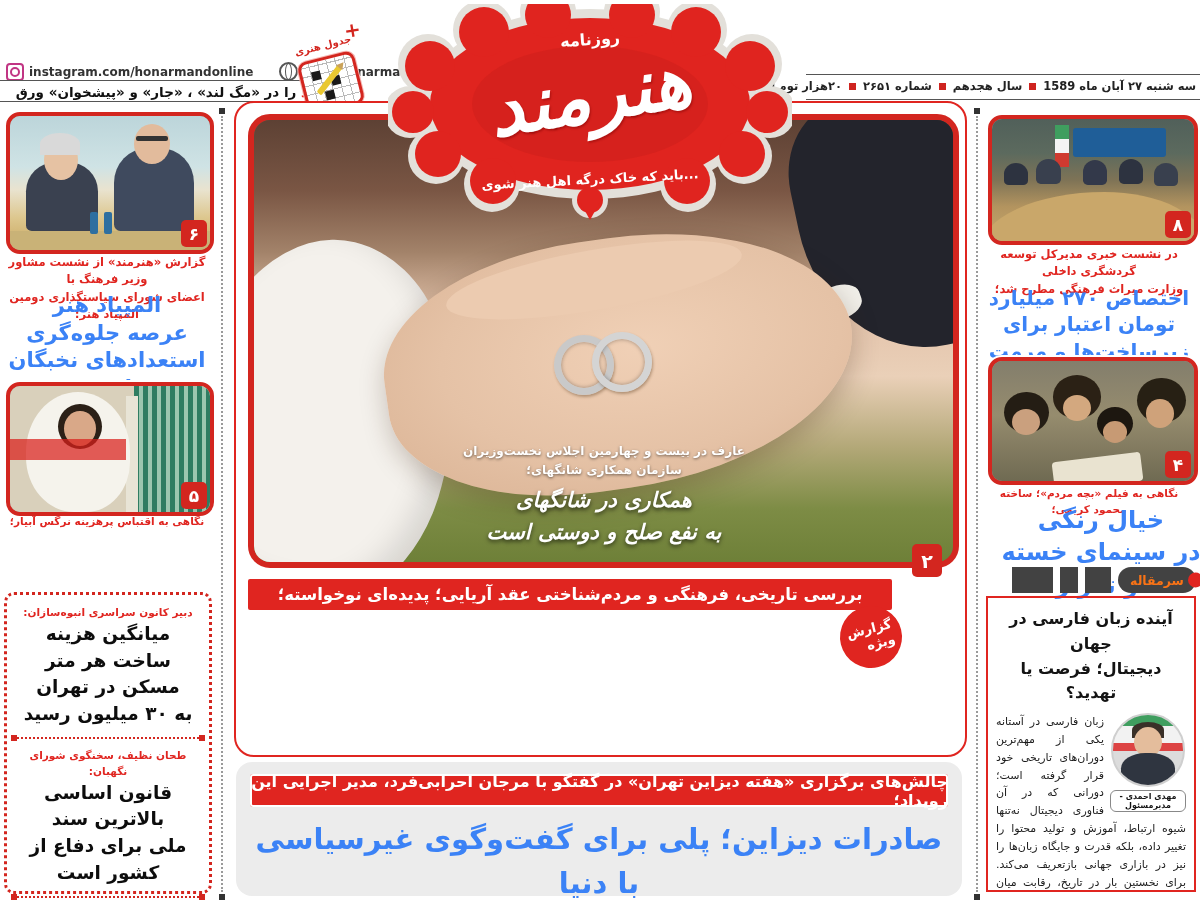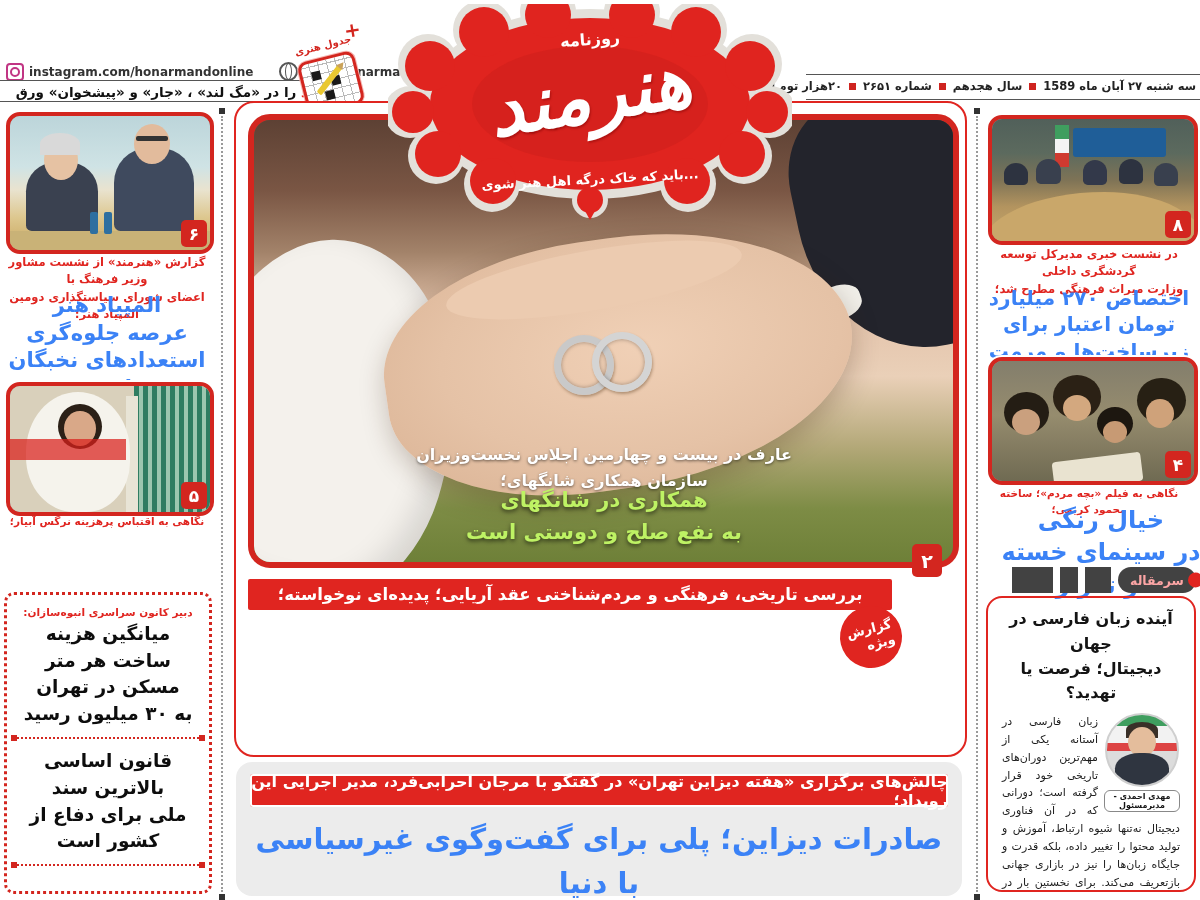--- a/index.html
+++ b/index.html
@@ -52,26 +52,26 @@
   
   .center-box{position:absolute;left:234px;top:101px;width:729px;height:652px;border:2px solid #e02520;border-radius:20px;background:#fff;}
   .main-photo{position:absolute;left:248px;top:114px;width:699px;height:442px;border:6px solid #d3261f;border-radius:22px;overflow:hidden;background:#7d5a45;}
   .banner{position:absolute;background:#e02520;color:#fff;font-weight:bold;display:flex;align-items:center;justify-content:center;}
   .spec{position:absolute;width:62px;height:62px;background:#e02520;border-radius:50%;color:#fff;font-weight:bold;
         font-size:13px;display:flex;flex-direction:column;align-items:center;justify-content:center;transform:rotate(-14deg);line-height:1.25;}
   .mainhl{position:absolute;font-size:44px;font-weight:bold;color:#0a0a0a;text-align:center;line-height:1.42;letter-spacing:-1px;}
   .greybox{position:absolute;left:236px;top:762px;width:726px;height:134px;background:#ececec;border-radius:16px;}
   
   .tabrow{position:absolute;display:flex;gap:7px;align-items:stretch;}
-  .tab{background:#424242;color:#fca5a5;font-size:12.5px;font-weight:bold;border-radius:13px;
+  .tab{background:#424242;color:#f97316;font-size:12.5px;font-weight:bold;border-radius:13px;
        display:flex;align-items:center;justify-content:center;position:relative;}
   .tab .dot{position:absolute;right:-7px;top:50%;transform:translateY(-50%);width:15px;height:15px;background:#e02520;border-radius:50%;}
   .tabsq{background:#424242;}
-  .edit-box{position:absolute;left:986px;top:596px;width:210px;height:296px;border:2px solid #e02520;border-radius:16px;
-            padding:7px 14px;box-sizing:border-box;overflow:hidden;}
+  .edit-box{position:absolute;left:986px;top:596px;width:210px;height:296px;border:2px solid #e02520;border-radius:0;
+            padding:7px 8px;box-sizing:border-box;overflow:hidden;}
   .edit-hl{font-size:16px;font-weight:bold;text-align:center;line-height:1.55;margin:2px 0 7px;}
   .avwrap{float:right;width:76px;margin-left:6px;text-align:center;}
   .avatar{width:70px;height:70px;border-radius:50%;border:2px solid #cfcfcf;position:relative;overflow:hidden;margin:0 auto;
           background:linear-gradient(180deg,#3f9e5f 0 16%,#f2f2f2 16% 40%,#d44 40% 52%,#dcdcdc 52% 100%);}
   .avatar .head{position:absolute;left:21px;top:12px;width:28px;height:30px;background:#e4bd9c;border-radius:50%;}
   .avatar .hair{position:absolute;left:19px;top:7px;width:32px;height:16px;background:#3a3028;border-radius:50% 50% 0 0;}
   .avatar .suit{position:absolute;left:8px;top:38px;width:54px;height:34px;background:#2f3540;border-radius:45% 45% 0 0;}
   .avname{display:inline-block;margin-top:3px;font-size:8px;font-weight:bold;border:1px solid #888;border-radius:6px;padding:1px 4px;background:#fff;}
   .edit-body{font-size:11px;line-height:1.62;text-align:justify;color:#1c1c1c;}
   
@@ -135,23 +135,23 @@
 
   <div class="main-photo">
     <div class="pp" style="inset:0;background:linear-gradient(180deg,#5d4134 0%,#7a5644 16%,#a3836a 30%,#e3c3ab 44%,#ead0b8 58%,#b3a878 74%,#7d8c45 88%,#6e8038 100%);"></div>
     <div class="pp" style="left:-60px;top:120px;width:260px;height:360px;background:#f4f1ec;border-radius:45% 55% 40% 50%;transform:rotate(14deg);box-shadow:inset -14px -10px 30px rgba(0,0,0,.12);"></div>
     <div class="pp" style="left:545px;top:-30px;width:220px;height:260px;background:#23242c;border-radius:30% 0 0 55%;transform:rotate(-12deg);"></div>
     <div class="pp" style="left:548px;top:168px;width:60px;height:34px;background:#f1efe9;border-radius:40%;transform:rotate(-20deg);"></div>
     <div class="pp" style="left:130px;top:118px;width:470px;height:250px;background:radial-gradient(ellipse at 55% 45%,#f0d0b6 0%,#e5c2a6 55%,#d8b091 100%);border-radius:48% 52% 55% 45%;transform:rotate(-8deg);box-shadow:0 10px 26px rgba(60,30,10,.25);"></div>
     <div class="pp" style="left:190px;top:130px;width:300px;height:60px;background:#eccbb0;border-radius:50%;transform:rotate(-10deg);"></div>
     <div class="pp" style="left:300px;top:215px;width:46px;height:46px;border:7px solid #c9c9c9;border-radius:50%;box-shadow:inset 0 0 4px rgba(0,0,0,.35),1px 2px 3px rgba(90,60,30,.4);"></div>
     <div class="pp" style="left:338px;top:212px;width:46px;height:46px;border:7px solid #d4d4d4;border-radius:50%;box-shadow:inset 0 0 4px rgba(0,0,0,.35),1px 2px 3px rgba(90,60,30,.4);"></div>
-    <div class="pp ml" style="left:120px;top:322px;width:460px;text-align:center;color:#fff;font-size:16px;font-weight:bold;line-height:1.6;text-shadow:0 1px 3px rgba(0,0,0,.55);">عارف در بیست و چهارمین اجلاس نخست‌وزیران
+    <div class="pp ml" style="left:120px;top:322px;width:460px;text-align:center;color:#fff;font-size:12px;font-weight:bold;line-height:1.6;text-shadow:0 1px 3px rgba(0,0,0,.55);">عارف در بیست و چهارمین اجلاس نخست‌وزیران
 سازمان همکاری شانگهای؛</div>
-    <div class="pp ml" style="left:120px;top:365px;width:460px;text-align:center;color:#bef264;font-size:21px;font-weight:bold;line-height:1.5;text-shadow:0 2px 4px rgba(0,0,0,.6);">همکاری در شانگهای
+    <div class="pp ml" style="left:120px;top:365px;width:460px;text-align:center;color:#ffffff;font-size:21px;font-weight:bold;line-height:1.5;text-shadow:0 2px 4px rgba(0,0,0,.6);font-style:italic;">همکاری در شانگهای
 به نفع صلح و دوستی است</div>
   </div>
   <div class="badge" style="left:auto;right:258px;top:544px;bottom:auto;width:30px;height:33px;font-size:19px;">۲</div>
 
   <div class="banner" style="left:248px;top:579px;width:644px;height:31px;font-size:16.5px;border-radius:2px;">بررسی تاریخی، فرهنگی و مردم‌شناختی عقد آریایی؛ پدیده‌ای نوخواسته؛</div>
   <div class="spec ml" style="left:840px;top:606px;">گزارش
 ویژه</div>
 
   <div class="greybox"></div>
   <div class="banner" style="left:250px;top:774px;width:698px;height:33px;font-size:16px;border-radius:3px;box-shadow:0 0 0 2px #fff inset;">چالش‌های برگزاری «هفته دیزاین تهران» در گفتگو با مرجان احرابی‌فرد، مدیر اجرایی این رویداد؛</div>
@@ -250,20 +250,21 @@
 
   <div class="briefs">
     <div class="brief-k">دبیر کانون سراسری انبوه‌سازان:</div>
     <div class="brief-h ml">میانگین هزینه ساخت هر متر
 مسکن در تهران
 به ۳۰ میلیون رسید</div>
     <div class="bdiv">
         <i class="l"></i>
         <i class="r"></i>
       </div>
+    <div class="brief-k">طحان نظیف، سخنگوی شورای نگهبان:</div>
     <div class="brief-h ml">قانون اساسی بالاترین سند
 ملی برای دفاع از کشور است</div>
     <div class="bdiv">
         <i class="l"></i>
         <i class="r"></i>
       </div>
 
   </div>
 
   <div class="logo">

